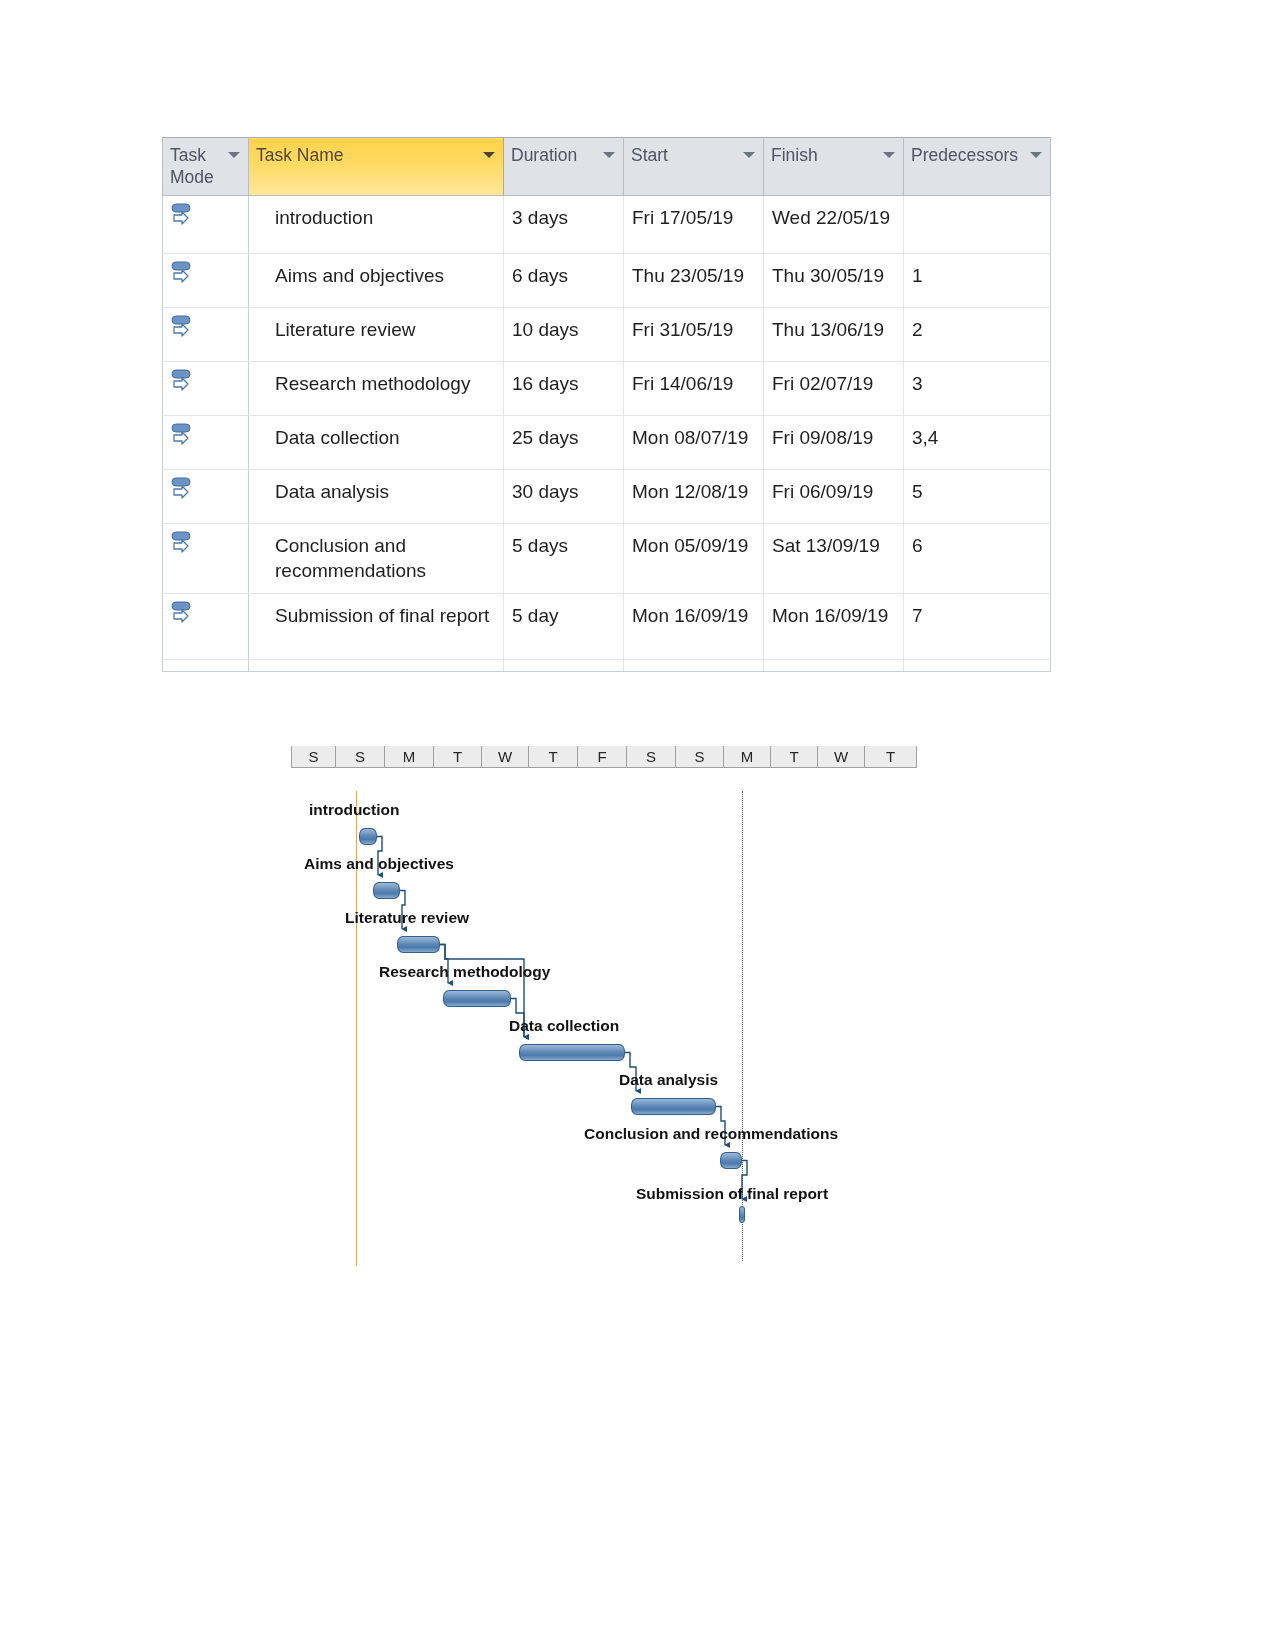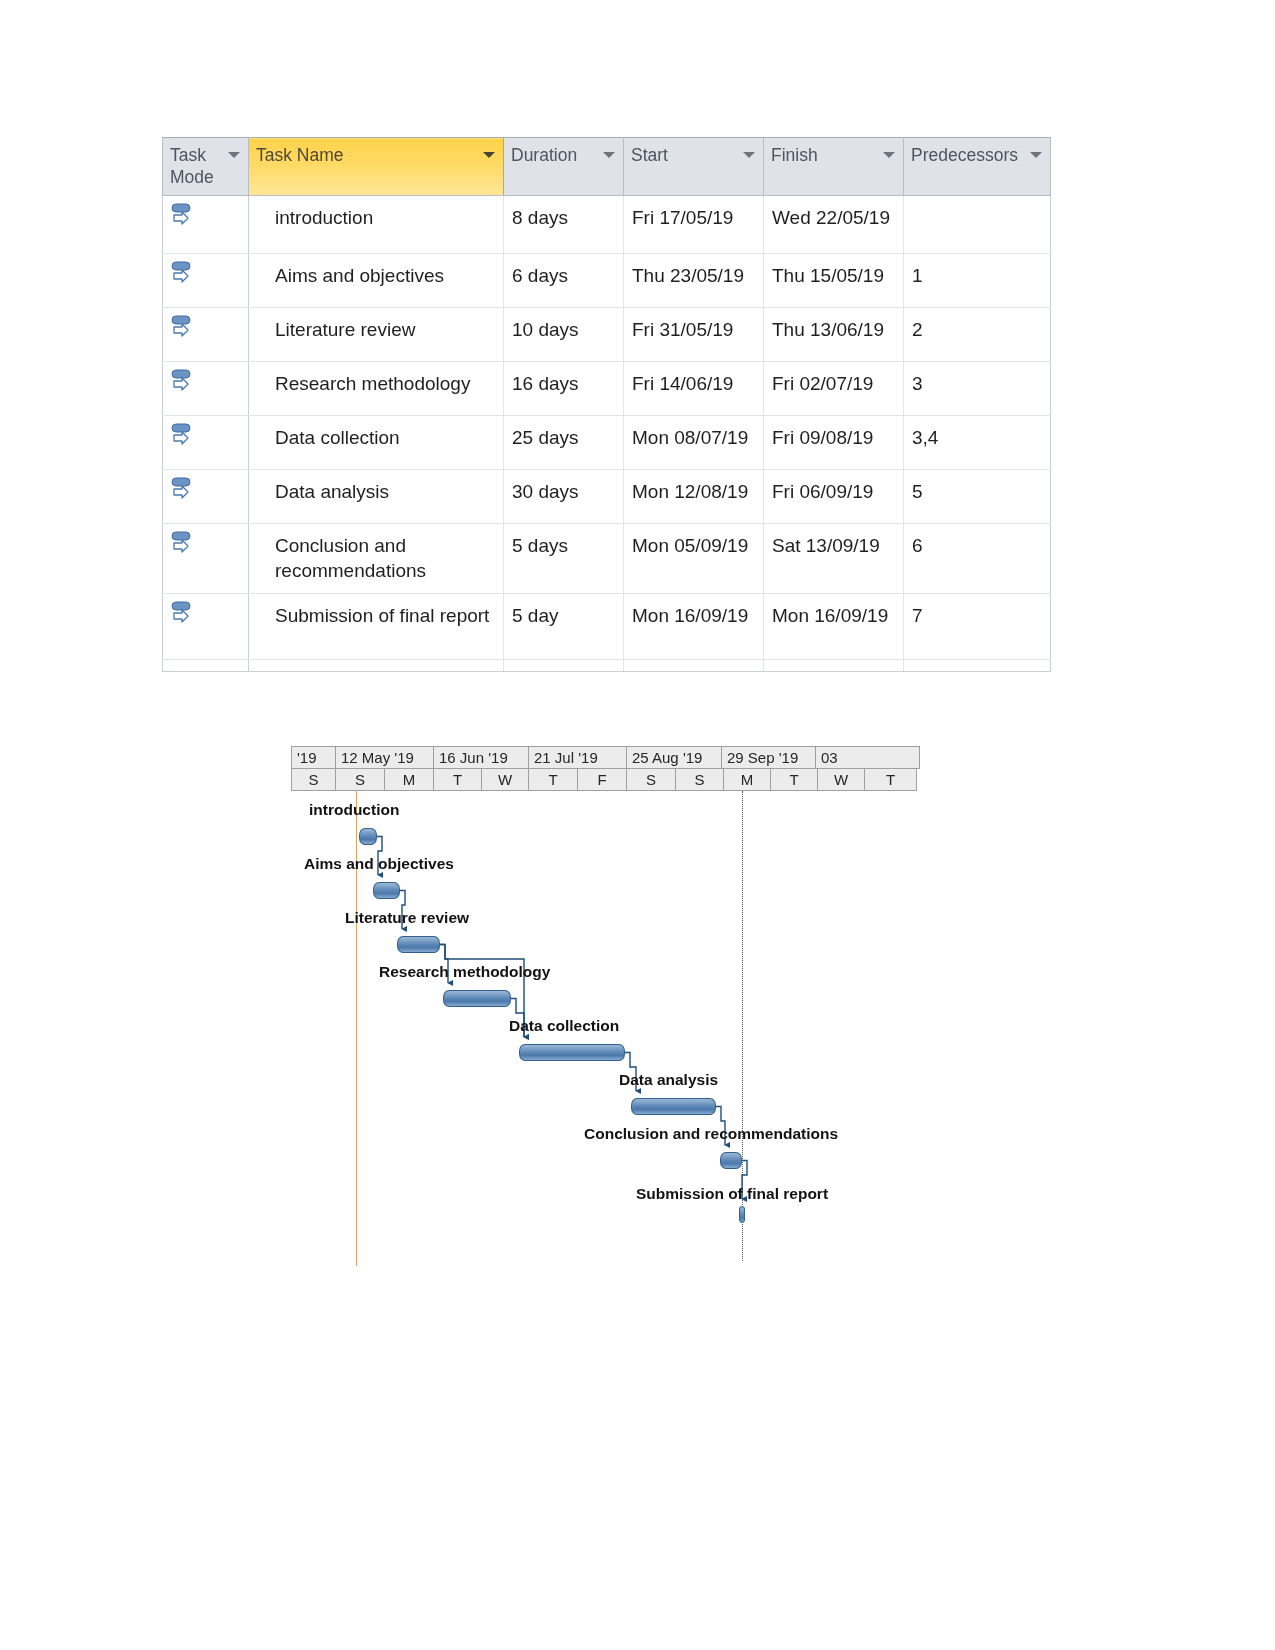--- a/index.html
+++ b/index.html
@@ -242,37 +242,37 @@
   <tbody id="task-table-body">
       <tr class="row-std">
         <td class="cell-mode">
           <svg class="mode-icon" viewBox="0 0 26 30">
             <rect x="1" y="2" width="18" height="8" rx="4" ry="4" fill="#6b93c4" stroke="#3f6fa4" stroke-width="1"></rect>
             <path d="M1,10 L1,10" stroke="none"></path>
             <path d="M3,13 L3,19 L11,19 L11,22 L17,16 L11,10 L11,13 Z" fill="#ffffff" stroke="#4b79ad" stroke-width="1.3" stroke-linejoin="round"></path>
           </svg>
         </td>
         <td class="cell-name">introduction</td>
-        <td class="cell-dur">8 days</td>
+        <td class="cell-dur">3 days</td>
         <td class="cell-start">Fri 17/05/19</td>
         <td class="cell-finish">Wed 22/05/19</td>
         <td class="cell-pred"></td>
       </tr>
       <tr class="row-std">
         <td class="cell-mode">
           <svg class="mode-icon" viewBox="0 0 26 30">
             <rect x="1" y="2" width="18" height="8" rx="4" ry="4" fill="#6b93c4" stroke="#3f6fa4" stroke-width="1"></rect>
             <path d="M1,10 L1,10" stroke="none"></path>
             <path d="M3,13 L3,19 L11,19 L11,22 L17,16 L11,10 L11,13 Z" fill="#ffffff" stroke="#4b79ad" stroke-width="1.3" stroke-linejoin="round"></path>
           </svg>
         </td>
         <td class="cell-name">Aims and objectives</td>
         <td class="cell-dur">6 days</td>
         <td class="cell-start">Thu 23/05/19</td>
-        <td class="cell-finish">Thu 15/05/19</td>
+        <td class="cell-finish">Thu 30/05/19</td>
         <td class="cell-pred">1</td>
       </tr>
       <tr class="row-std">
         <td class="cell-mode">
           <svg class="mode-icon" viewBox="0 0 26 30">
             <rect x="1" y="2" width="18" height="8" rx="4" ry="4" fill="#6b93c4" stroke="#3f6fa4" stroke-width="1"></rect>
             <path d="M1,10 L1,10" stroke="none"></path>
             <path d="M3,13 L3,19 L11,19 L11,22 L17,16 L11,10 L11,13 Z" fill="#ffffff" stroke="#4b79ad" stroke-width="1.3" stroke-linejoin="round"></path>
           </svg>
         </td>
@@ -359,29 +359,20 @@
         <td></td>
         <td></td>
         <td class="cell-pred"></td>
       </tr>
     </tbody>
 </table>
 
 <div id="gantt">
 
   <div id="gantt-timescale">
-    <div class="ts-row ts-top" id="ts-top-row">
-        <div class="ts-cell" style="width: 44px; flex: 0 0 44px;">'19</div>
-        <div class="ts-cell" style="width: 98px; flex: 0 0 98px;">12 May '19</div>
-        <div class="ts-cell" style="width: 95px; flex: 0 0 95px;">16 Jun '19</div>
-        <div class="ts-cell" style="width: 98px; flex: 0 0 98px;">21 Jul '19</div>
-        <div class="ts-cell" style="width: 95px; flex: 0 0 95px;">25 Aug '19</div>
-        <div class="ts-cell" style="width: 94px; flex: 0 0 94px;">29 Sep '19</div>
-        <div class="ts-cell" style="width: 105px; flex: 0 0 105px;">03</div>
-      </div>
     <div class="ts-row ts-bot" id="ts-bot-row">
         <div class="ts-cell" style="width: 44px; flex: 0 0 44px;">S</div>
         <div class="ts-cell" style="width: 49px; flex: 0 0 49px;">S</div>
         <div class="ts-cell" style="width: 49px; flex: 0 0 49px;">M</div>
         <div class="ts-cell" style="width: 48px; flex: 0 0 48px;">T</div>
         <div class="ts-cell" style="width: 47px; flex: 0 0 47px;">W</div>
         <div class="ts-cell" style="width: 49px; flex: 0 0 49px;">T</div>
         <div class="ts-cell" style="width: 49px; flex: 0 0 49px;">F</div>
         <div class="ts-cell" style="width: 49px; flex: 0 0 49px;">S</div>
         <div class="ts-cell" style="width: 48px; flex: 0 0 48px;">S</div>

